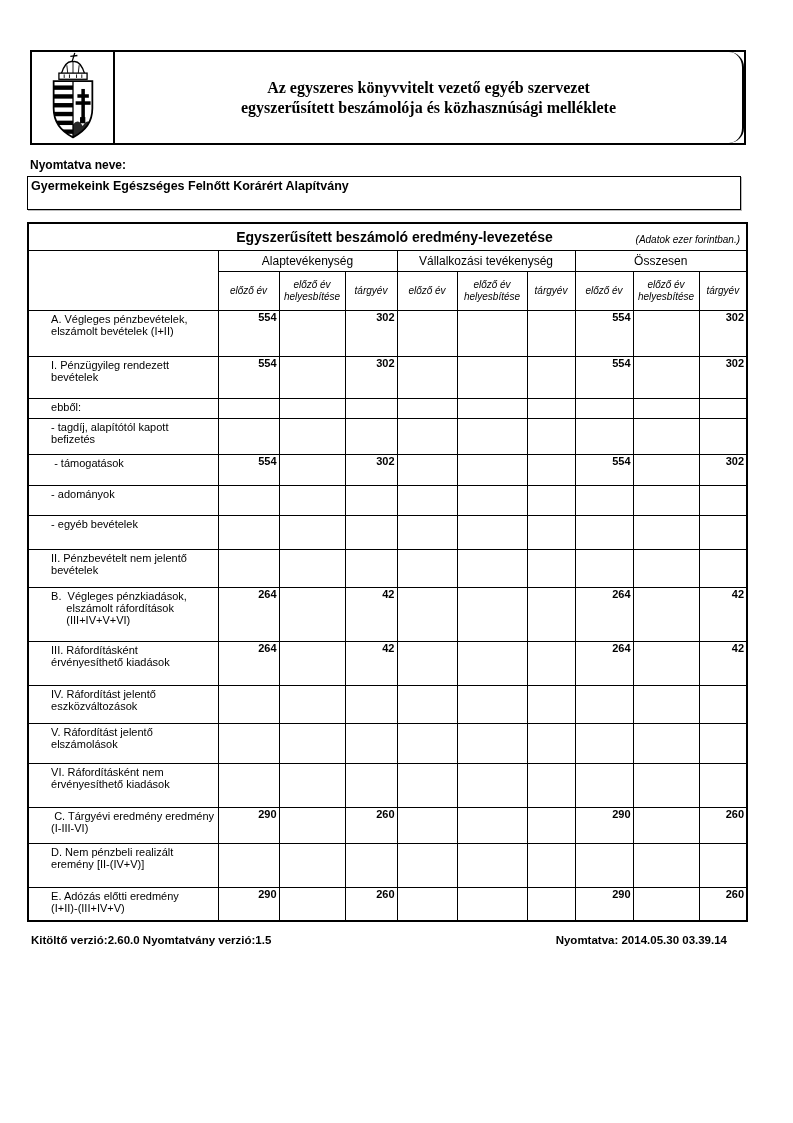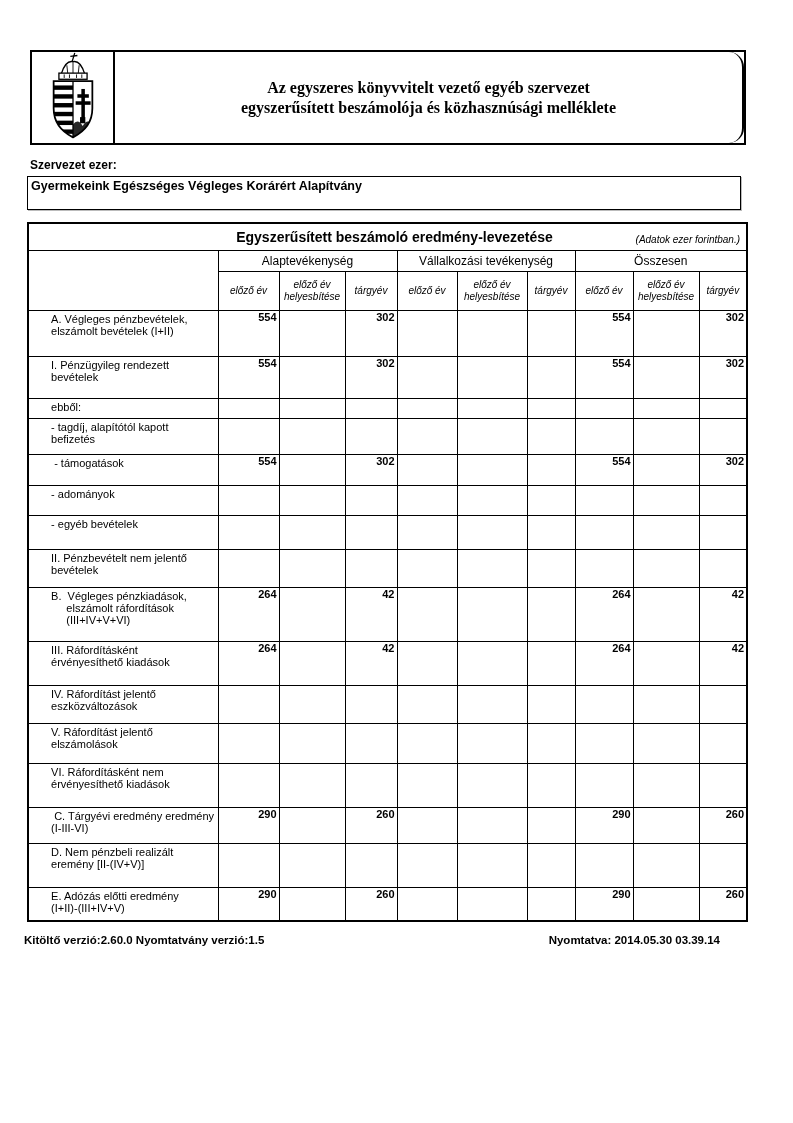--- a/index.html
+++ b/index.html
@@ -101,21 +101,21 @@
   tr.r2 td { height: 20px; }  tr.r3 td { height: 36px; }
   tr.r4 td { height: 31px; }  tr.r5 td { height: 30px; }
   tr.r6 td { height: 34px; }  tr.r7 td { height: 38px; }
   tr.r8 td { height: 54px; margin-top: 48px; }  tr.r9 td { height: 44px; }
   tr.r10 td { height: 38px; } tr.r11 td { height: 40px; }
   tr.r12 td { height: 44px; } tr.r13 td { height: 36px; }
   tr.r14 td { height: 44px; } tr.r15 td { height: 34px; }
 
   
   .footer-row {
-    position: absolute; left: 24px; top: 934px;
+    position: absolute; left: 31px; top: 934px;
     width: 696px;
     display: flex; justify-content: space-between;
     font-size: 11.5px; font-weight: bold;
   }
 </style>
 </head>
 <body>
 
 <div class="page">
 
@@ -163,22 +163,22 @@
             <rect x="37" y="48" width="13" height="4" fill="#000" stroke="none"></rect>
             <rect x="35" y="56" width="17" height="4" fill="#000" stroke="none"></rect>
           </g>
         </svg>
       </span>
     </div>
     <div class="title-cell">Az egyszeres könyvvitelt vezető egyéb szervezet
 egyszerűsített beszámolója és közhasznúsági melléklete</div>
   </div>
 
-  <div class="org-label">Szervezet ezer:</div>
-  <div class="org-name-box">Gyermekeink Egészséges Végleges Korárért Alapítvány</div>
+  <div class="org-label">Nyomtatva neve:</div>
+  <div class="org-name-box">Gyermekeink Egészséges Felnőtt Korárért Alapítvány</div>
 
   <table class="result-table">
     <colgroup>
       <col style="width:190px">
       <col style="width:61px">
         <col style="width:66px">
         <col style="width:52px">
       <col style="width:60px">
         <col style="width:70px">
         <col style="width:48px">

